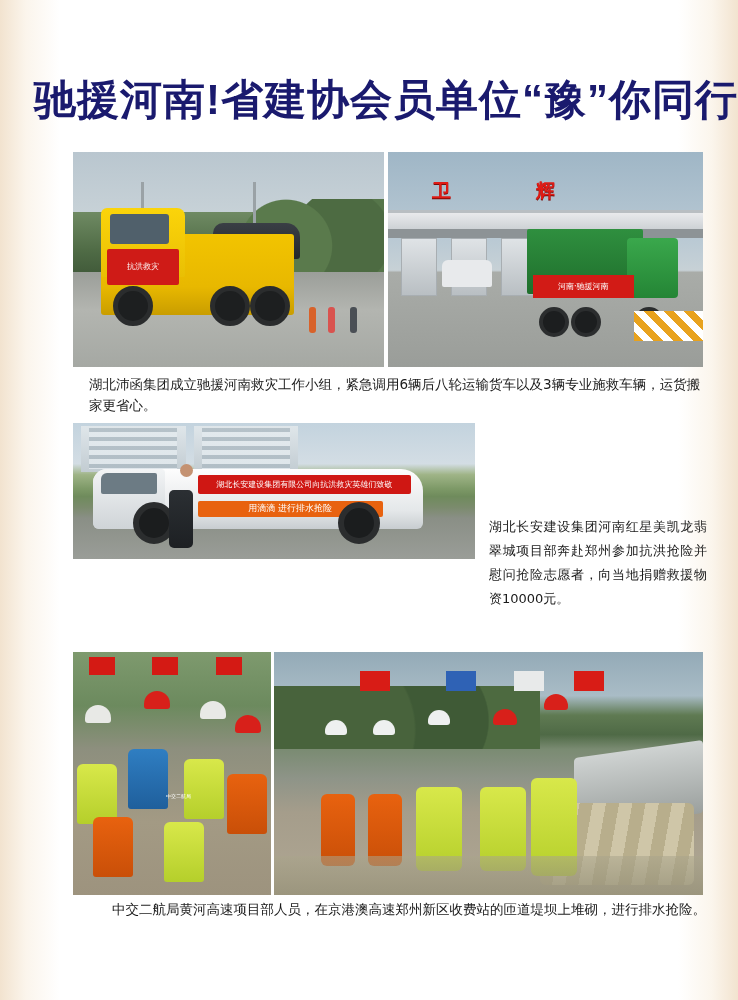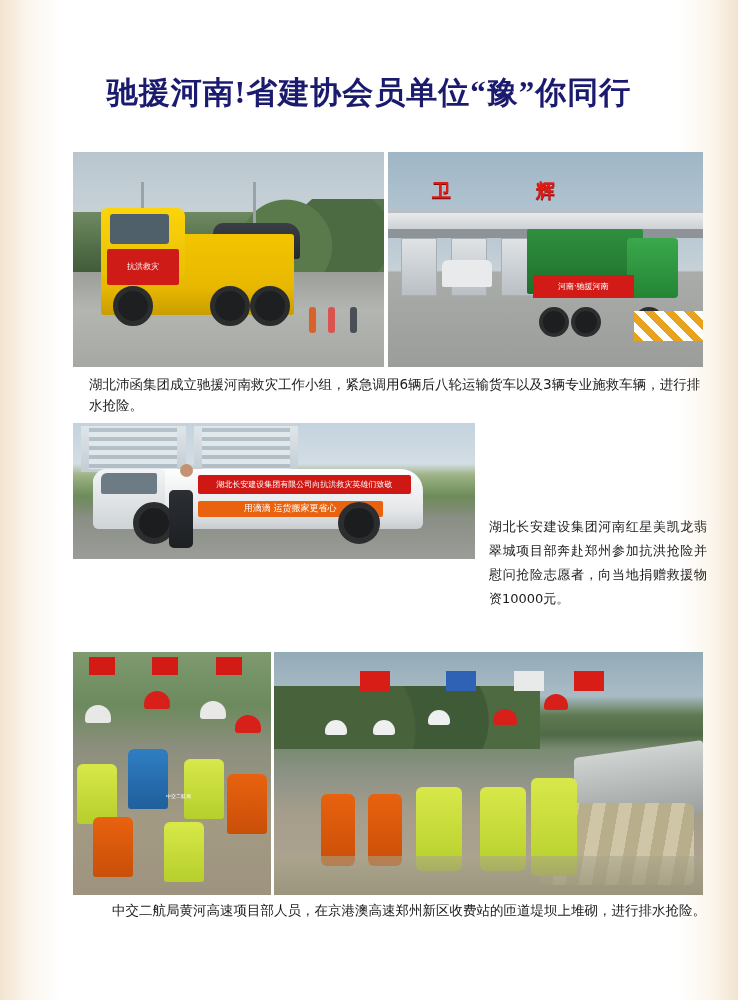--- a/index.html
+++ b/index.html
@@ -26,23 +26,23 @@
     left: 34px;
     top: 0;
     width: 670px;
     height: 1000px;
   }
 
   
   .title {
     margin-top: 72px;
     text-align: center;
-    font-family: Liberation Serif, serif;
+    font-family: Liberation Sans, sans-serif;
     font-weight: bold;
-    font-size: 31px;
+    font-size: 42px;
     letter-spacing: 1px;
     color: #1a1a6e;
     white-space: nowrap;
   }
 
   
   .photo {
     position: relative;
     overflow: hidden;
     background: #cfd6d9;
@@ -105,20 +105,21 @@
   }
   .p4 { width: 198px; height: 243px; }
   .p5 { width: 429px; height: 243px; }
 
   .cap3 {
     position: absolute;
     left: 78px;
     top: 900px;
     width: 600px;
     text-align: left;
+    font-family: Liberation Serif, serif;
   }
 
   
   .p1 .bg {
     position: absolute; inset: 0;
     background: linear-gradient(#b9c6cf 0%, #c9d3d8 32%, #9fae9c 33%, #8fa387 46%, #7b8f74 52%, #9a9a96 58%, #aaaaa6 100%);
   }
   .p1 .road {
     position: absolute; left: 0; right: 0; bottom: 0; height: 44%;
     background: linear-gradient(#9b9e99, #b3b5b0 40%, #a5a8a3);
@@ -393,35 +394,35 @@
         <div class="gtruck-bed"></div>
         <div class="gtruck-cab"></div>
         <div class="gbanner">河南·驰援河南</div>
         <div class="gwheel" style="left:48%"></div>
         <div class="gwheel" style="left:58%"></div>
         <div class="gwheel" style="left:78%"></div>
         <div class="barrier"></div>
       </div>
     </div>
 
-    <div class="cap1 cap">湖北沛函集团成立驰援河南救灾工作小组，紧急调用6辆后八轮运输货车以及3辆专业施救车辆，进行排水抢险。</div>
+    <div class="cap1 cap">湖北沛函集团成立驰援河南救灾工作小组，紧急调用6辆后八轮运输货车以及3辆专业施救车辆，运货搬家更省心。</div>
 
     <div class="photo p3">
       <div class="bg"></div>
       <div class="bldg" style="left:2%">
           <div class="win"></div>
         </div>
       <div class="bldg" style="left:30%">
           <div class="win"></div>
         </div>
       <div class="van"></div>
       <div class="van-front"></div>
       <div class="van-windshield"></div>
       <div class="van-banner">湖北长安建设集团有限公司向抗洪救灾英雄们致敬</div>
-      <div class="van-banner2">用滴滴 运货搬家更省心</div>
+      <div class="van-banner2">用滴滴 进行排水抢险</div>
       <div class="vwheel" style="left:15%"></div>
       <div class="vwheel" style="left:66%"></div>
       <div class="man-body"></div>
       <div class="man-head"></div>
     </div>
 
     <div class="cap2 cap">湖北长安建设集团河南红星美凯龙翡翠城项目部奔赴郑州参加抗洪抢险并慰问抢险志愿者，向当地捐赠救援物资10000元。</div>
 
     <div class="row3">
 

